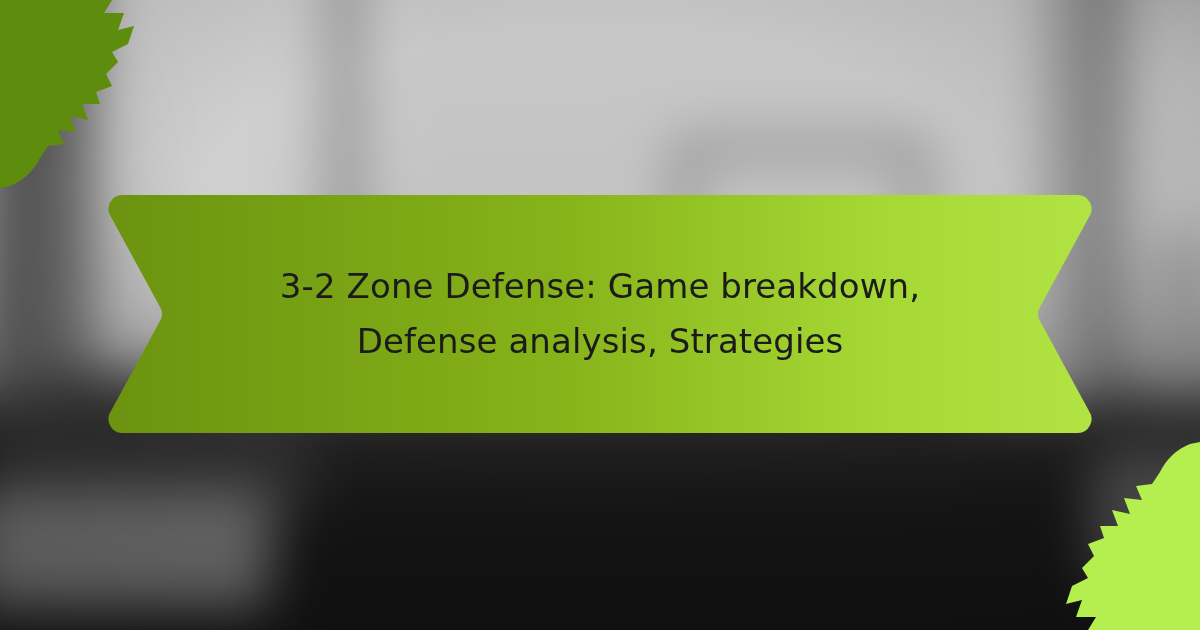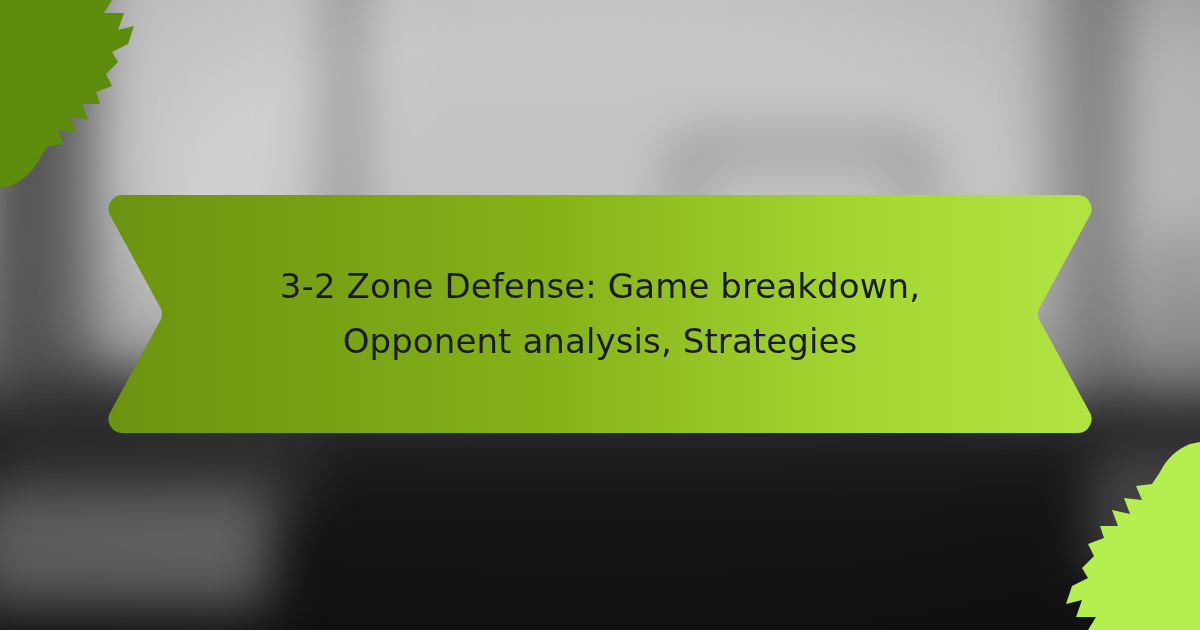--- a/index.html
+++ b/index.html
@@ -268,16 +268,16 @@
         </linearGradient>
       </defs>
       <path d="M14,0 H970 a14,14 0 0 1 11,22 L932,112 a14,14 0 0 0 0,14
                l49,90 a14,14 0 0 1 -11,22 H14 a14,14 0 0 1 -11,-22
                L52,126 a14,14 0 0 0 0,-14 L3,22 A14,14 0 0 1 14,0 Z" fill="url(#ribbonGrad)"></path>
     </svg>
   </div>
 
   <div id="banner-text">
     <span class="tline">3-2 Zone Defense: Game breakdown,</span>
-    <span class="tline">Opponent analysis, Strategies</span>
+    <span class="tline">Defense analysis, Strategies</span>
   </div>
 
 </div>
 
 </body></html>

